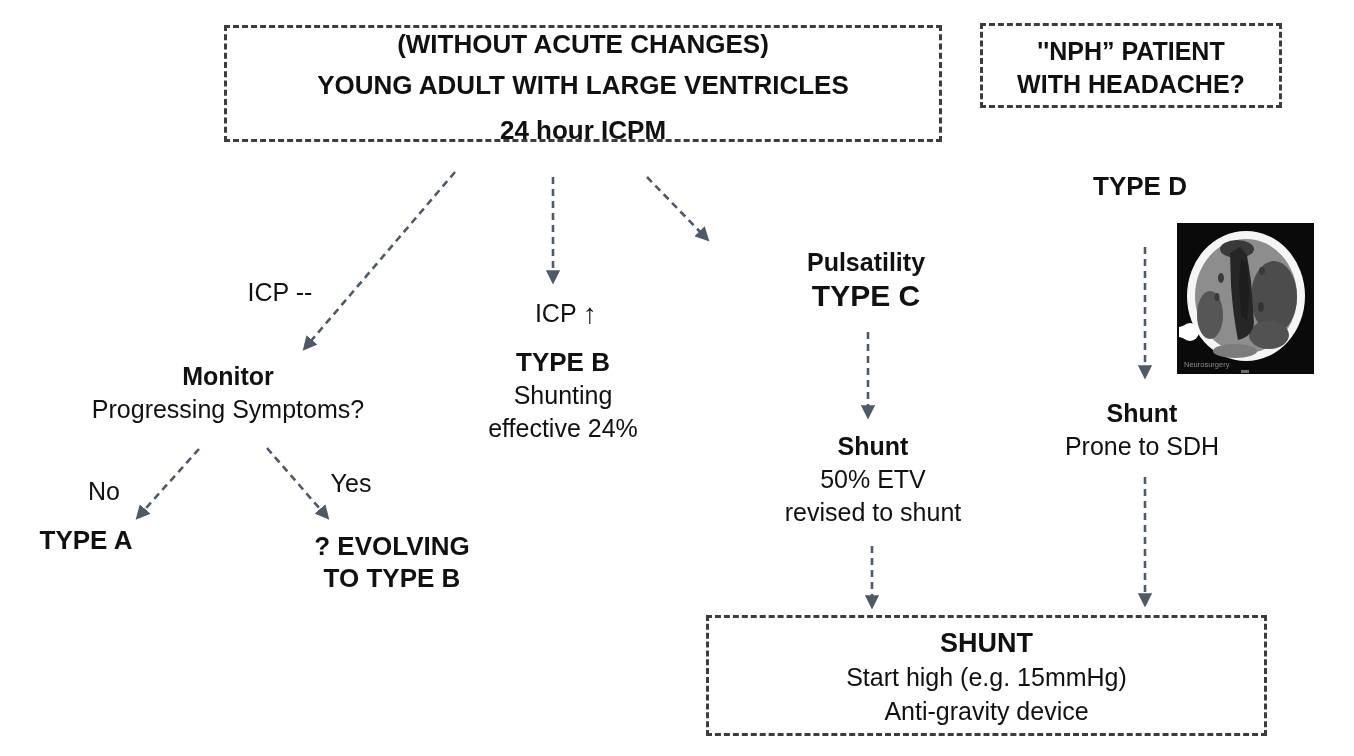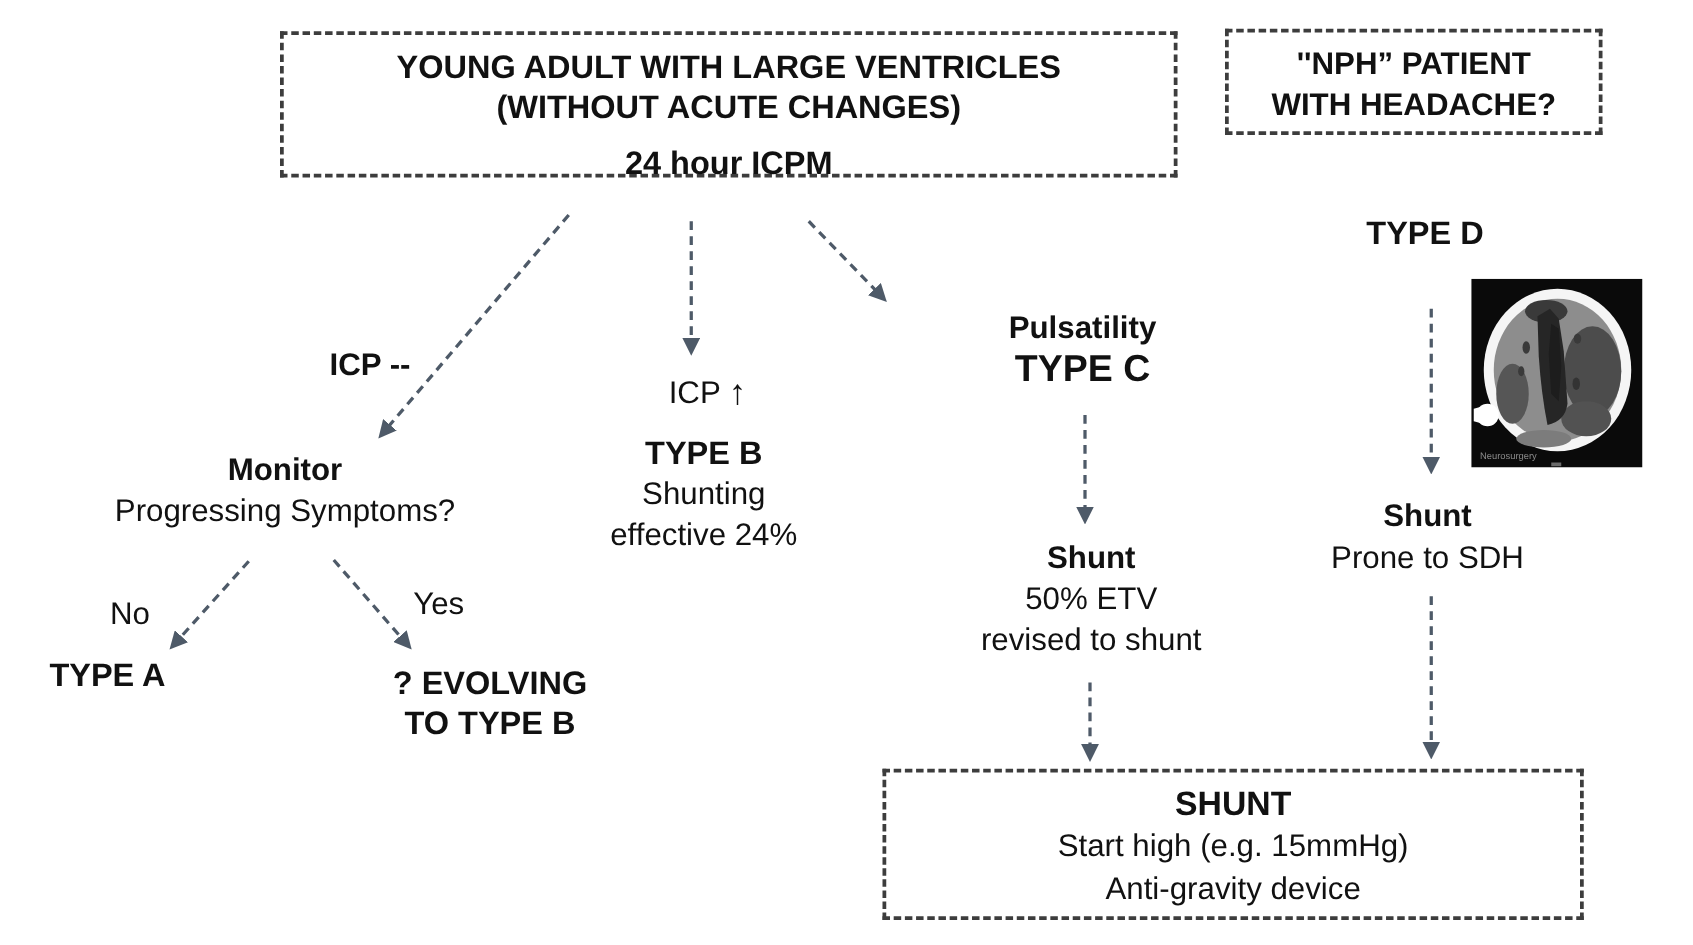--- a/index.html
+++ b/index.html
@@ -35,22 +35,22 @@
       <line x1="199" y1="449" x2="138" y2="517" marker-end="url(#ah)"></line>
       <line x1="267" y1="448" x2="327" y2="517" marker-end="url(#ah)"></line>
       <line x1="868" y1="332" x2="868" y2="416" marker-end="url(#ah)"></line>
       <line x1="872" y1="546" x2="872" y2="606" marker-end="url(#ah)"></line>
       <line x1="1145" y1="247" x2="1145" y2="376" marker-end="url(#ah)"></line>
       <line x1="1145" y1="477" x2="1145" y2="604" marker-end="url(#ah)"></line>
     </g>
   </svg>
 
   <div class="dbox" style="left:224px; top:25px; width:718px; height:117px;">
+    <div class="b fs26">(WITHOUT ACUTE CHANGES)</div>
     <div class="b fs26" style="margin-top:9px;">YOUNG ADULT WITH LARGE VENTRICLES</div>
-    <div class="b fs26">(WITHOUT ACUTE CHANGES)</div>
     <div class="topbox-l3">24 hour ICPM</div>
   </div>
 
   <div class="dbox" style="left:980px; top:23px; width:302px; height:85px;">
     <div class="b fs25" style="margin-top:9px;">''NPH” PATIENT</div>
     <div class="b fs25">WITH HEADACHE?</div>
   </div>
 
   <div class="lbl b fs26" style="left:1140px; top:170px;">TYPE D</div>
 
@@ -68,21 +68,21 @@
     <ellipse cx="85" cy="48" rx="3" ry="4" fill="#3a3a3a"></ellipse>
     <ellipse cx="84" cy="84" rx="3" ry="5" fill="#333"></ellipse>
     <ellipse cx="40" cy="74" rx="2.5" ry="4" fill="#3a3a3a"></ellipse>
     <ellipse cx="58" cy="128" rx="22" ry="7" fill="#7c7c7c"></ellipse>
     <circle cx="13" cy="109" r="9" fill="#ffffff"></circle>
     <path d="M2,104 L13,101 L13,117 L2,114 Z" fill="#ffffff"></path>
     <rect x="64" y="147" width="8" height="3" fill="#6b6b6b"></rect>
     <text x="7" y="144" font-size="7.5" fill="#8a8a8a" font-family="Liberation Sans, sans-serif">Neurosurgery</text>
   </svg>
 
-  <div class="lbl fs25" style="left:296px; top:276px;font-weight:bold;">ICP --</div>
+  <div class="lbl fs25" style="left:280px; top:276px;">ICP --</div>
 
   <div class="lbl fs25" style="left:228px; top:360px;">
     <span style="display:block;" class="b">Monitor</span>
     <span style="display:block;">Progressing Symptoms?</span>
   </div>
 
   <div class="lbl fs25" style="left:104px; top:463px;margin-top:12px;">No</div>
   <div class="lbl fs25" style="left:351px; top:467px;">Yes</div>
 
   <div class="lbl b fs26" style="left:86px; top:524px;">TYPE A</div>

